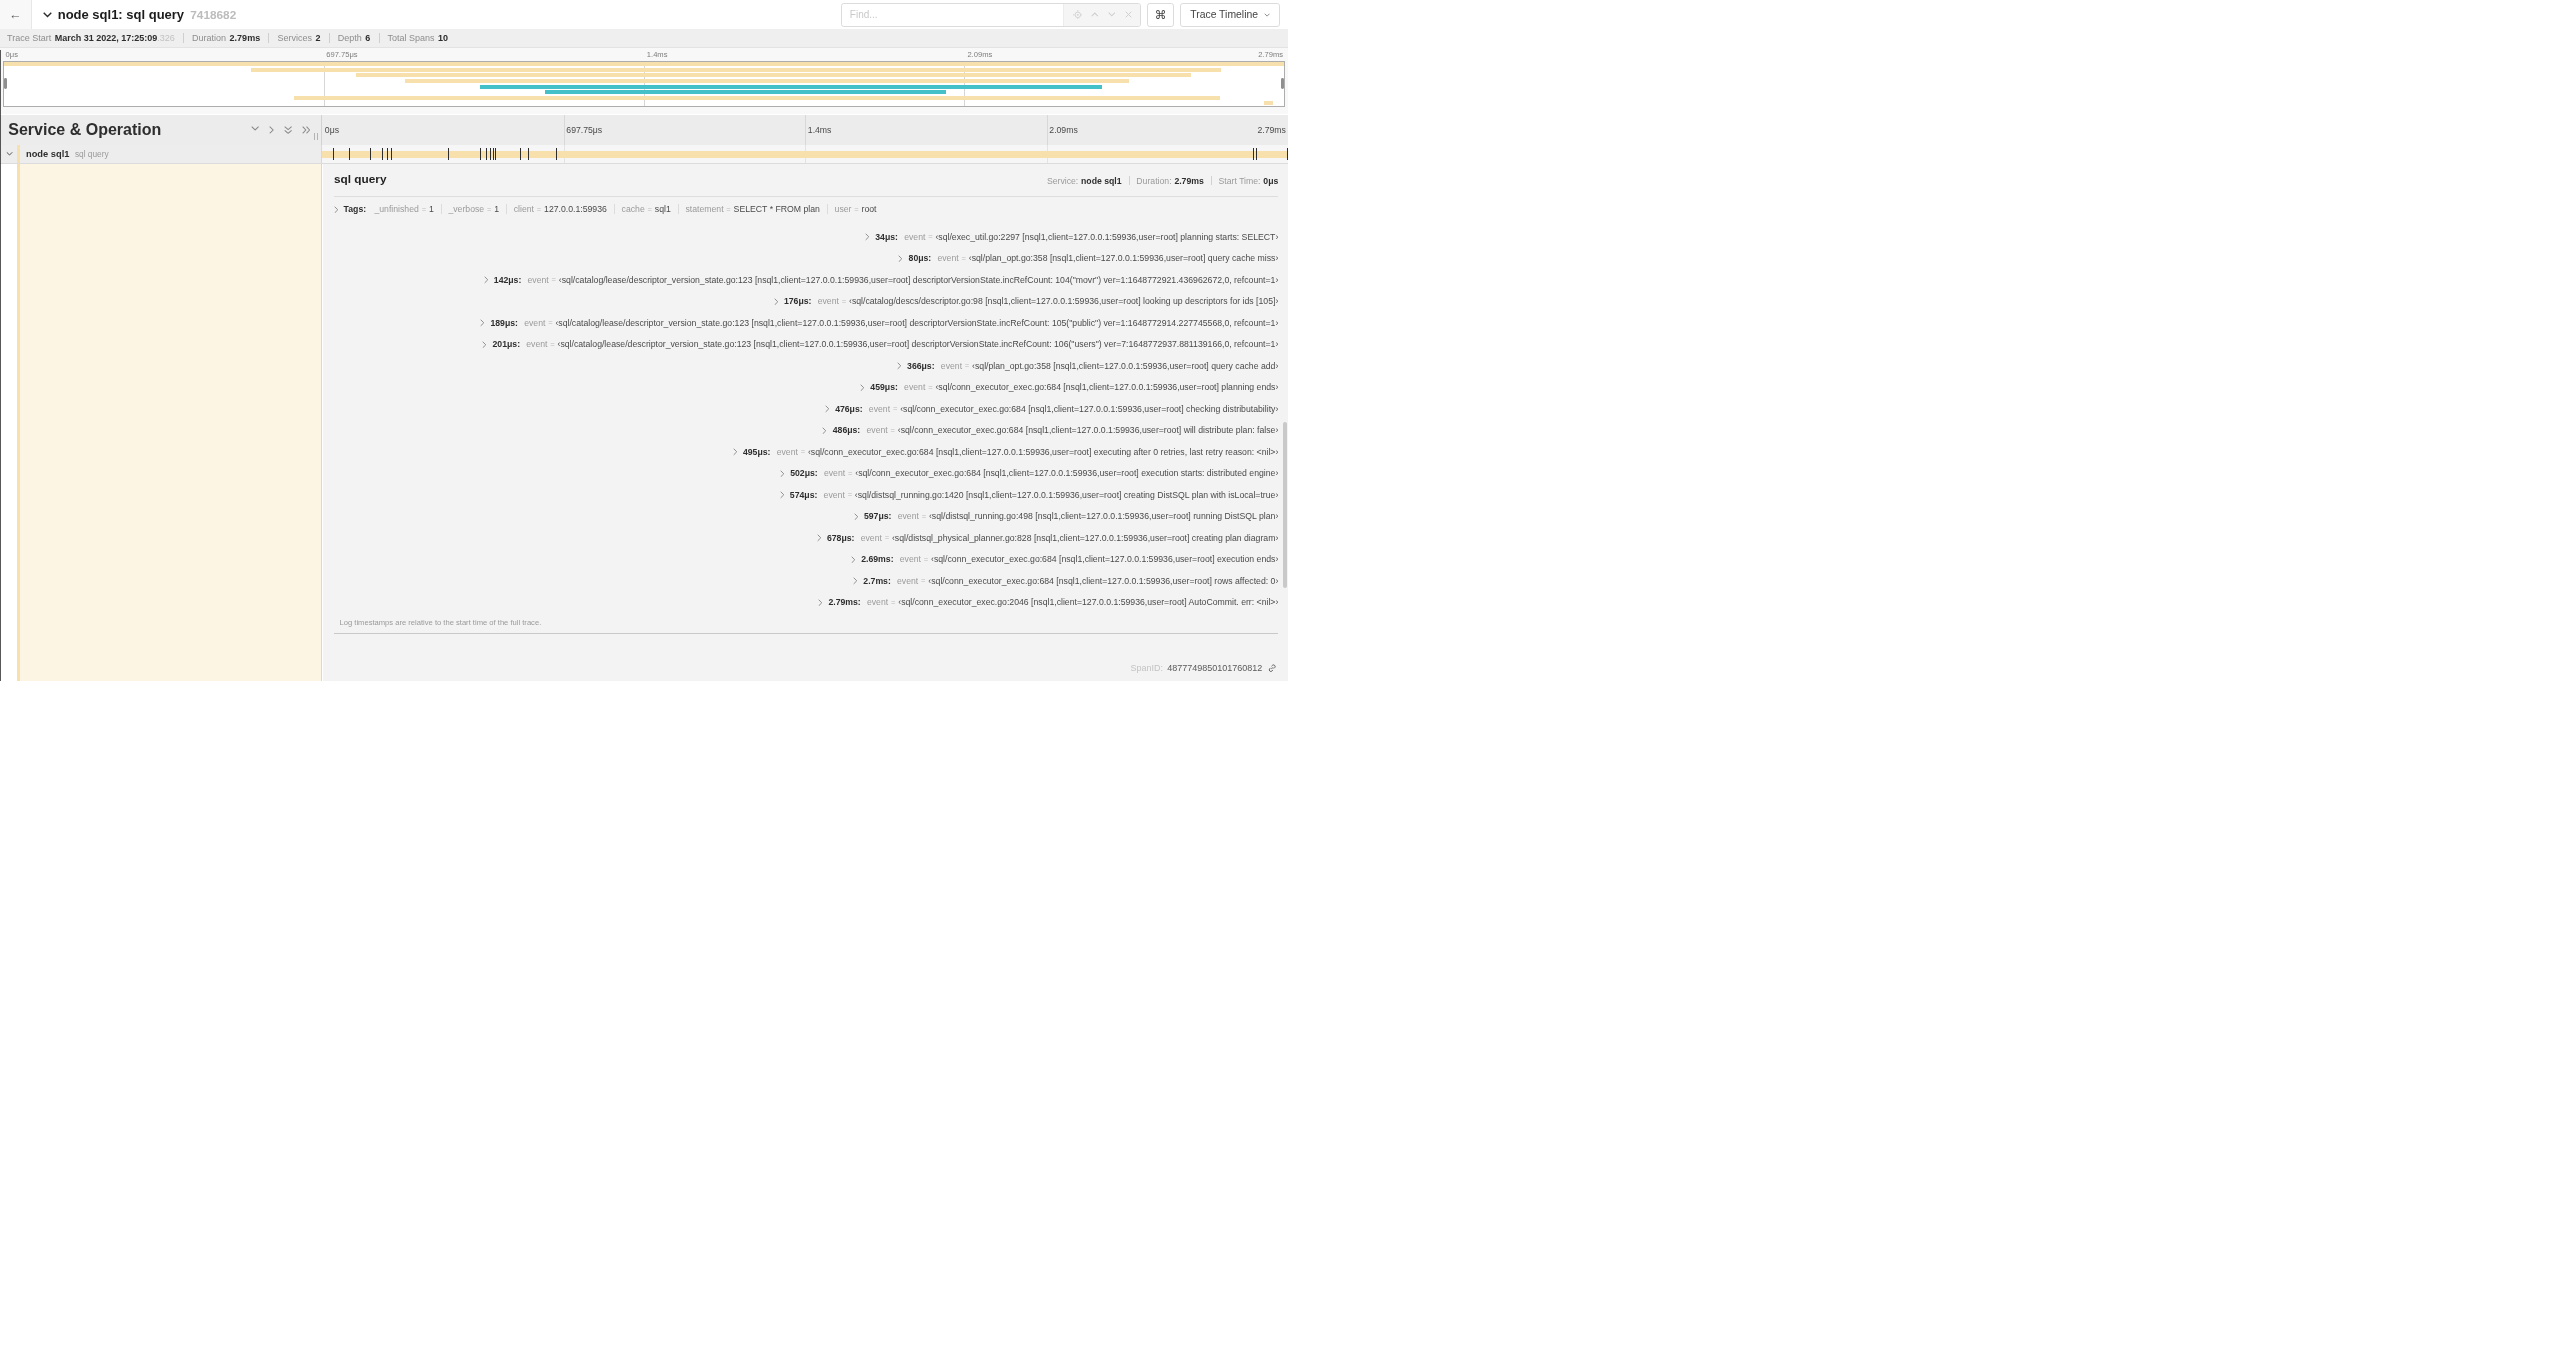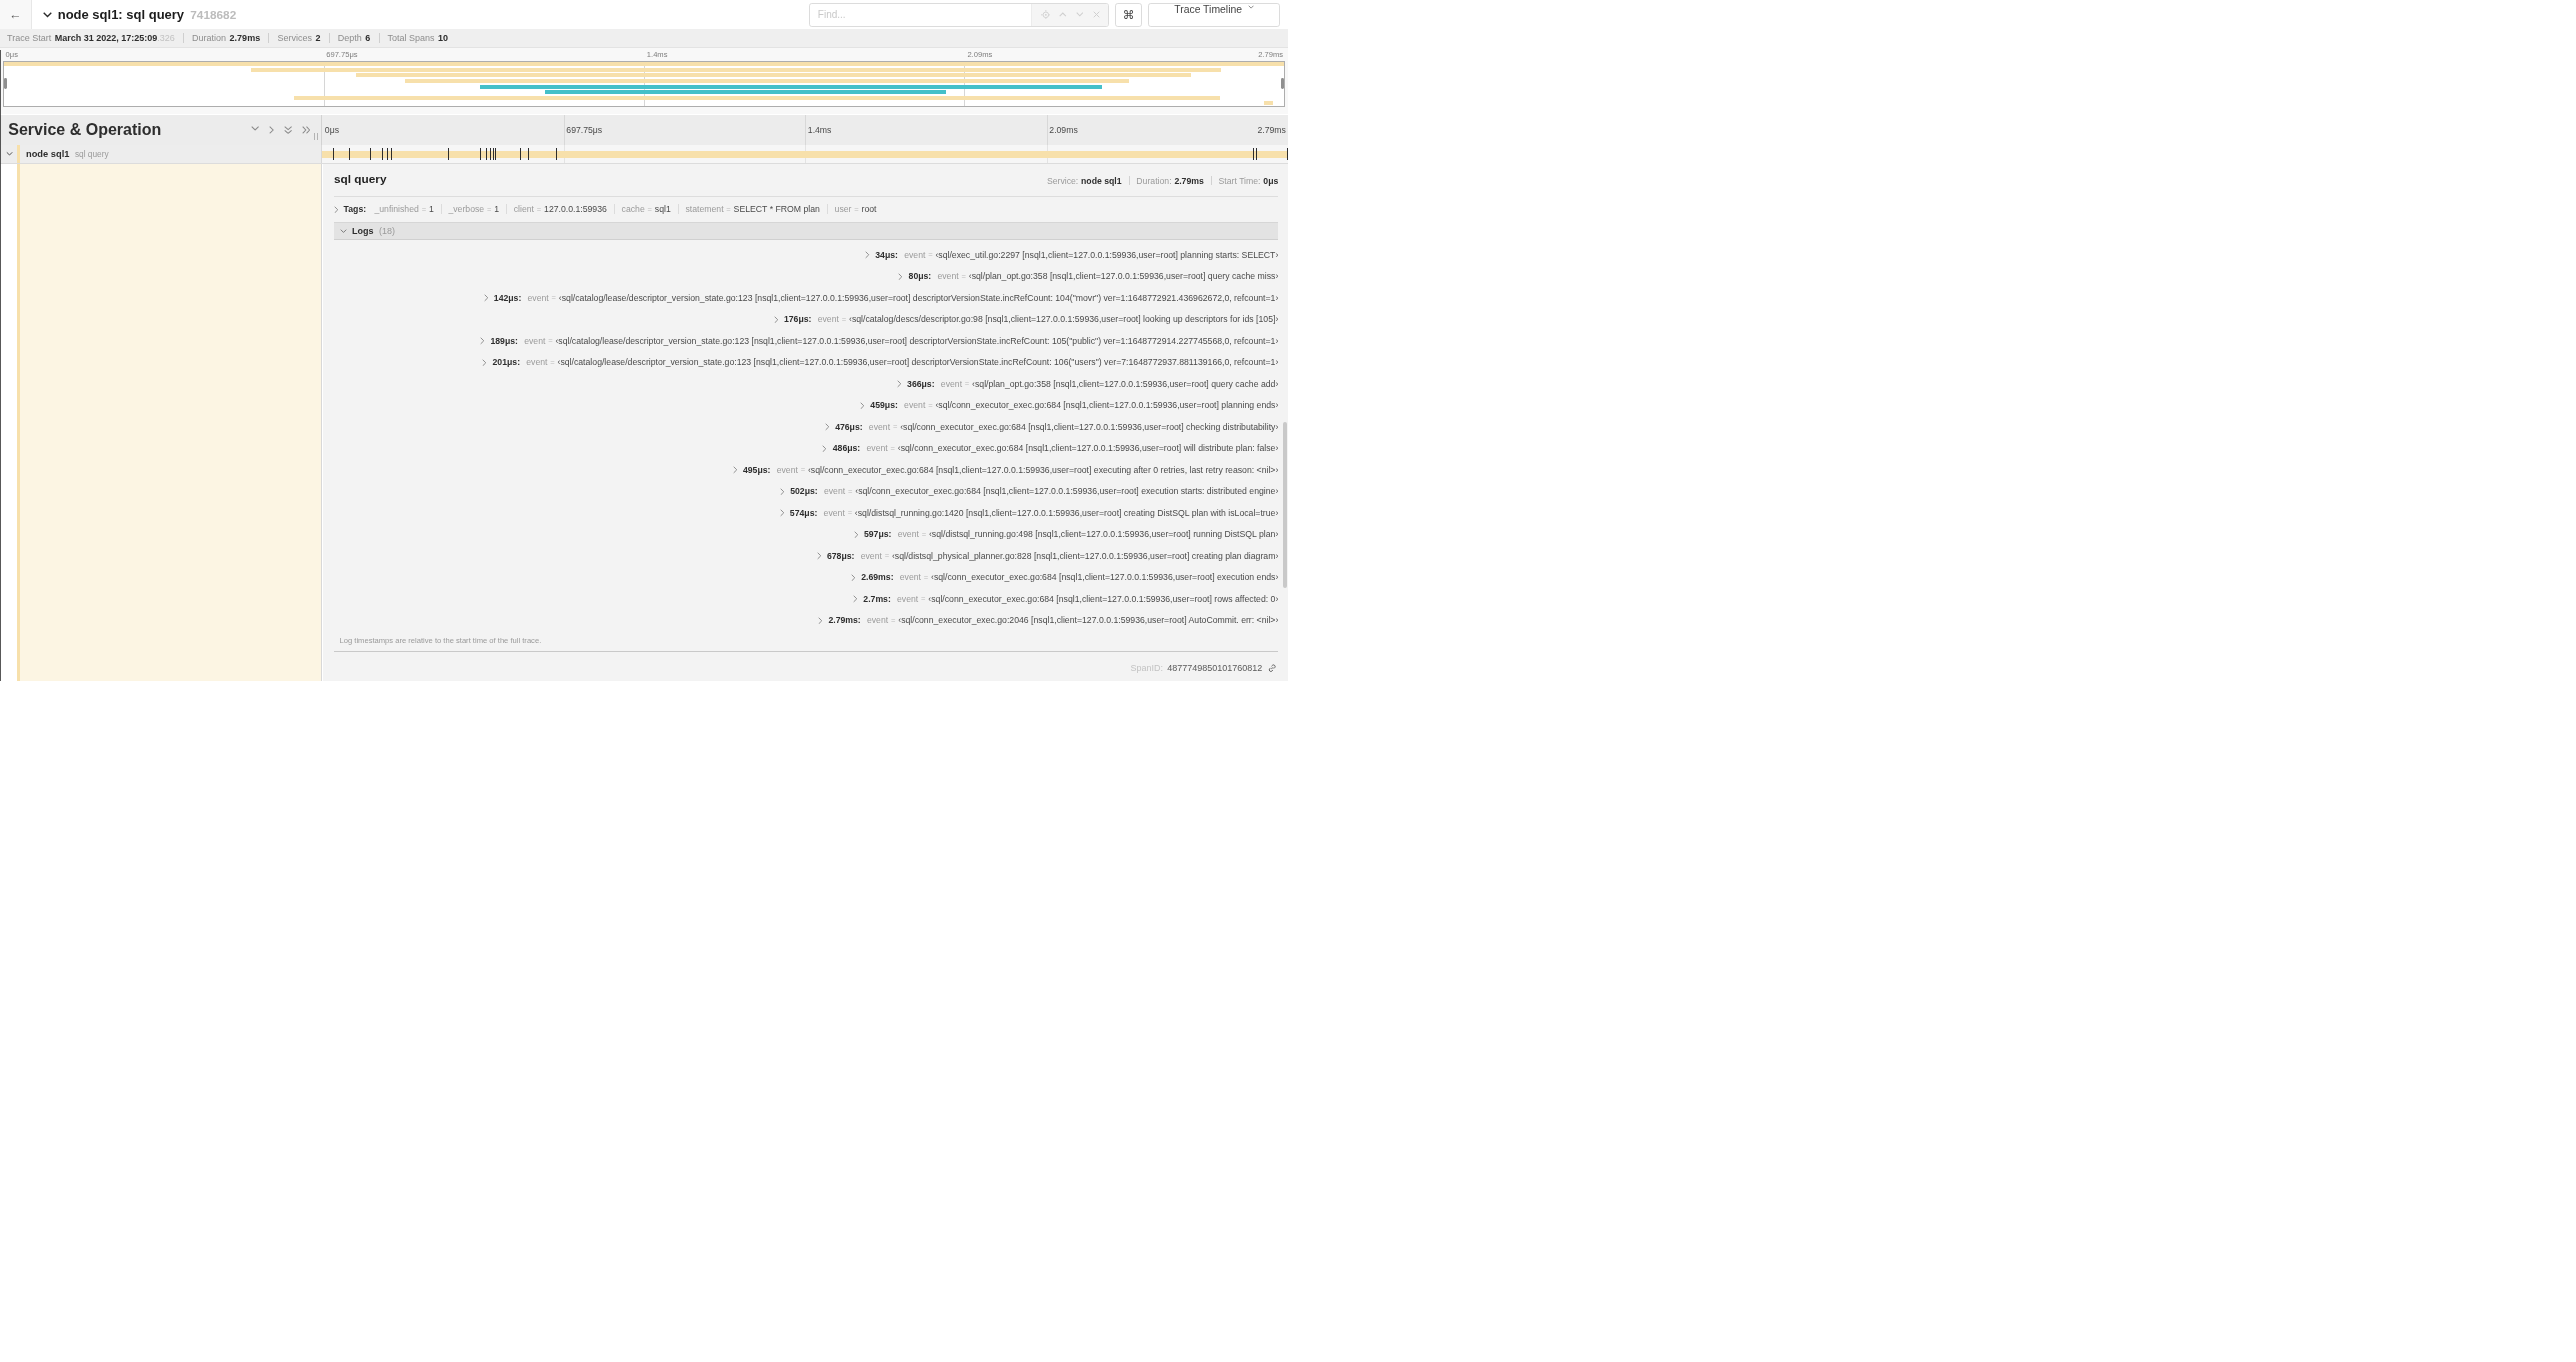--- a/index.html
+++ b/index.html
@@ -16,22 +16,22 @@
   .trace-title{font-size:13px;font-weight:bold;color:#1c1c1c;white-space:nowrap;}
   .trace-id{font-size:11.8px;color:#bcbcbc;font-weight:bold;}
   .topbar-right{margin-left:auto;display:flex;align-items:center;gap:6.2px;padding-right:8.3px;}
   .find-box{display:flex;height:22px;border:0.7px solid #dcdcdc;border-radius:2.8px;overflow:hidden;background:#fff;}
   .find-input{border:none;outline:none;width:206px;padding:0 7.6px;font-size:10px;color:#555;background:transparent;}
   .find-input::placeholder{color:#c9c9c9;}
   .find-suffix{display:flex;align-items:center;gap:9px;padding:0 8.3px;background:#f5f5f5;border-left:0.7px solid #ececec;color:#cfcfcf;}
   .sfx-icon{color:#cfcfcf;cursor:pointer;}
   .cmd-btn{width:25px;height:22px;border:0.7px solid #dcdcdc;border-radius:2.8px;background:#fff;display:flex;
            align-items:center;justify-content:center;font-size:11.8px;color:#444;cursor:pointer;}
-  .view-btn{height:22px;border:0.7px solid #dcdcdc;border-radius:2.8px;background:#fff;display:flex;
-            padding:0 25px;font-size:10.4px;color:#444;gap:5.5px;cursor:pointer;white-space:nowrap;}
+  .view-btn{height:22px;border:0.7px solid #dcdcdc;border-radius:2.8px;background:#fff;display:flex;align-items:center;
+            padding:0 9px;font-size:10.4px;color:#444;gap:5.5px;cursor:pointer;white-space:nowrap;}
   .view-btn .chev{color:#888;margin-top:1.4px;}
 
   
   .summary{position:absolute;top:29px;left:0;right:0;height:19.4px;background:#efefef;border-bottom:0.7px solid #e3e3e3;
            display:flex;align-items:center;padding-left:7px;font-size:9px;box-sizing:border-box;}
   .sum-item{display:flex;align-items:center;white-space:nowrap;}
   .sum-label{color:#8e8e8e;margin-right:3.5px;}
   .sum-value{color:#2d2d2d;font-weight:bold;}
   .sum-muted{color:#c2c2c2;}
   .sum-sep{width:0.7px;height:10.4px;background:#cfcfcf;margin:0 8.3px;}
@@ -369,29 +369,20 @@
               <i class="tag-sep"></i>
               <span class="tag-item">
     <span class="tag-key">user</span>
     <span class="tag-eq">=</span>
     <span class="tag-value">root</span>
   </span>
             </span>
         </div>
 
         <div class="dp-logs">
-          <div class="logs-head">
-            <span class="logs-chevron">
-                <svg width="7" height="4.8" viewBox="0 0 10 7">
-                  <path d="M1 1l4 4 4-4" fill="none" stroke="currentColor" stroke-width="1.4"></path>
-                </svg>
-              </span>
-            <span class="logs-title">Logs</span>
-            <span class="logs-count">(18)</span>
-          </div>
           <div class="log-rows">
               <div class="log-row">
     <span class="log-chevron">
                   <svg width="4.8" height="7.6" viewBox="0 0 7 11">
                     <path d="M1 1l4.5 4.5L1 10" fill="none" stroke="currentColor" stroke-width="1.4"></path>
                   </svg>
                 </span>
     <span class="log-time">34μs:</span>
     <span class="log-field">event</span>
     <span class="log-eq">=</span>

